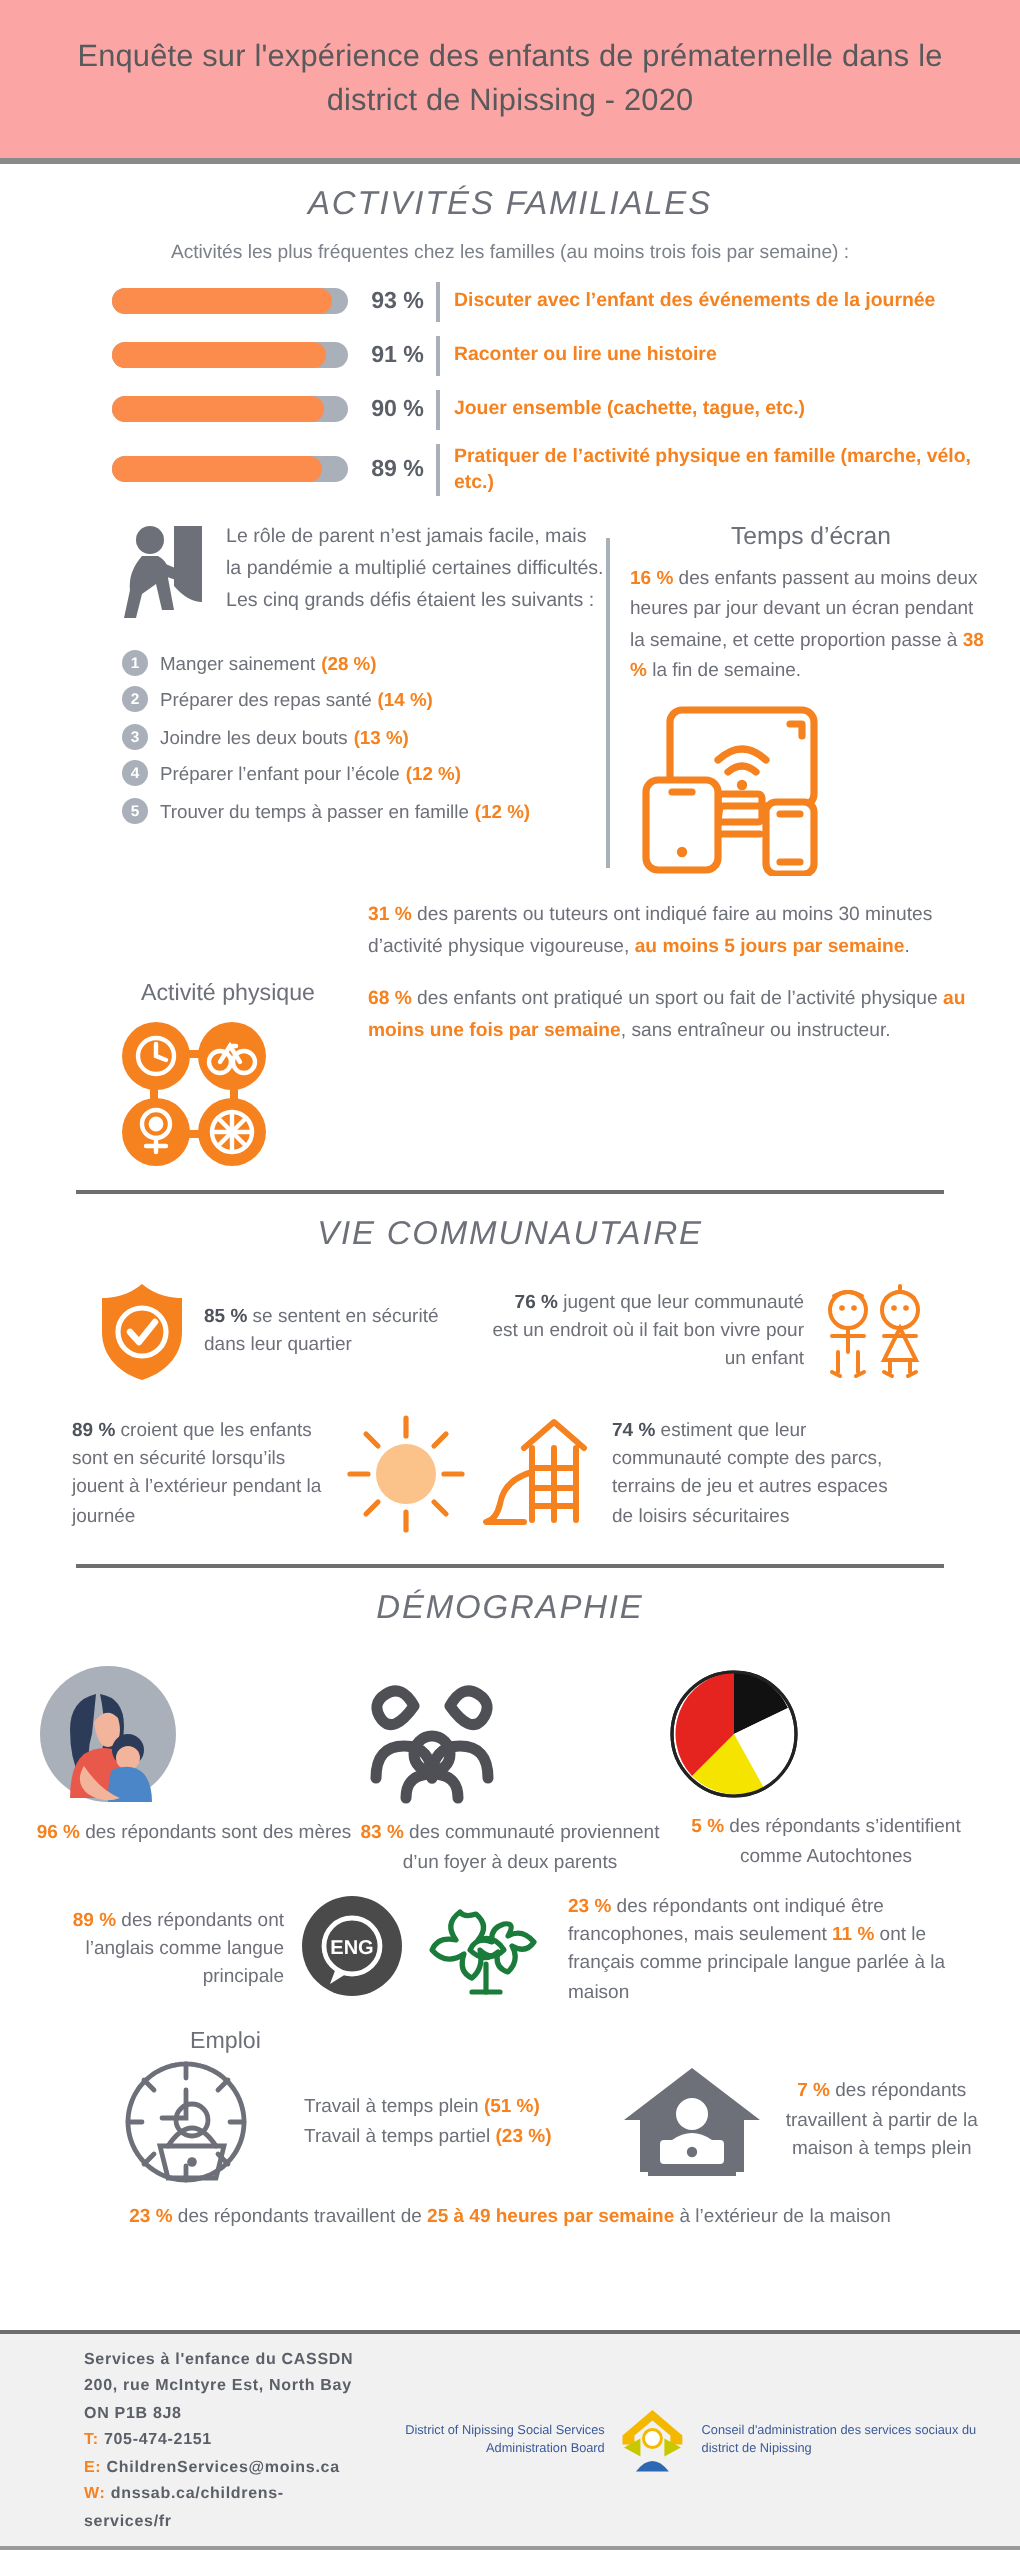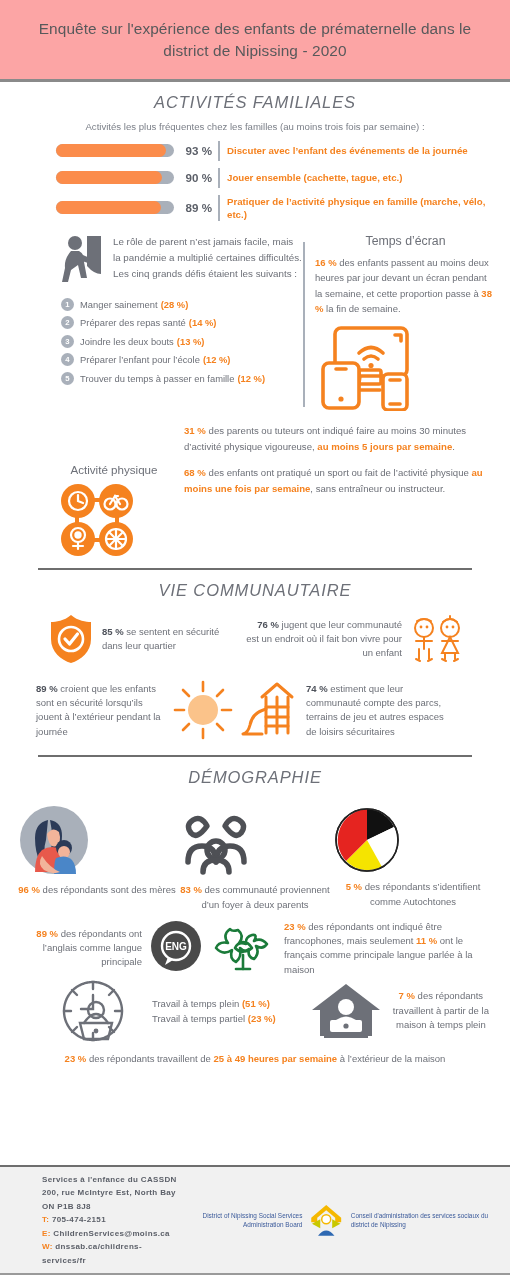--- a/index.html
+++ b/index.html
@@ -201,20 +201,28 @@
   <div class="sub-lead">Activités les plus fréquentes chez les familles (au moins trois fois par semaine) :</div>
 
   <div class="bars">
     <div class="bar-row">
       <div class="bar-track">
         <div class="bar-fill" style="width:93%"></div>
       </div>
       <div class="bar-pct">93 %</div>
       <div class="bar-sep"></div>
       <div class="bar-label">Discuter avec l’enfant des événements de la journée</div>
+    </div>
+    <div class="bar-row">
+      <div class="bar-track">
+        <div class="bar-fill" style="width:91%"></div>
+      </div>
+      <div class="bar-pct">91 %</div>
+      <div class="bar-sep"></div>
+      <div class="bar-label">Raconter ou lire une histoire</div>
     </div>
     <div class="bar-row">
       <div class="bar-track">
         <div class="bar-fill" style="width:90%"></div>
       </div>
       <div class="bar-pct">90 %</div>
       <div class="bar-sep"></div>
       <div class="bar-label">Jouer ensemble (cachette, tague, etc.)</div>
     </div>
     <div class="bar-row">
@@ -492,20 +500,21 @@
           <path d="M24 48 L38 48"></path>
       </g>
     </svg>
     <div class="comm-txt" style="flex:1;margin-left:4px">
       <span class="o">23 %</span><span> des répondants ont indiqué être francophones, mais seulement </span><span class="o">11 %</span><span> ont le français comme principale langue parlée à la maison</span>
     </div>
   </div>
 </div>
 
 <div>
+  <div class="emp-head">Emploi</div>
   <div class="emp-row">
     <svg width="66" height="64" viewBox="0 0 66 64">
       <g fill="none" stroke="#6D7078" stroke-width="2.4" stroke-linecap="round">
         <circle cx="33" cy="32" r="29" stroke-dasharray="1 0"></circle>
         <line x1="33" y1="3" x2="33" y2="10"></line>
           <line x1="33" y1="54" x2="33" y2="61"></line>
         <line x1="4" y1="32" x2="11" y2="32"></line>
           <line x1="55" y1="32" x2="62" y2="32"></line>
         <line x1="12" y1="11" x2="17" y2="16"></line>
           <line x1="49" y1="48" x2="54" y2="53"></line>

